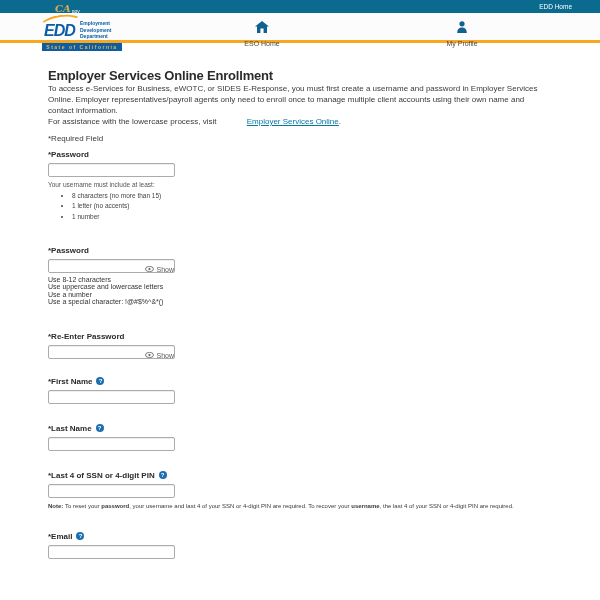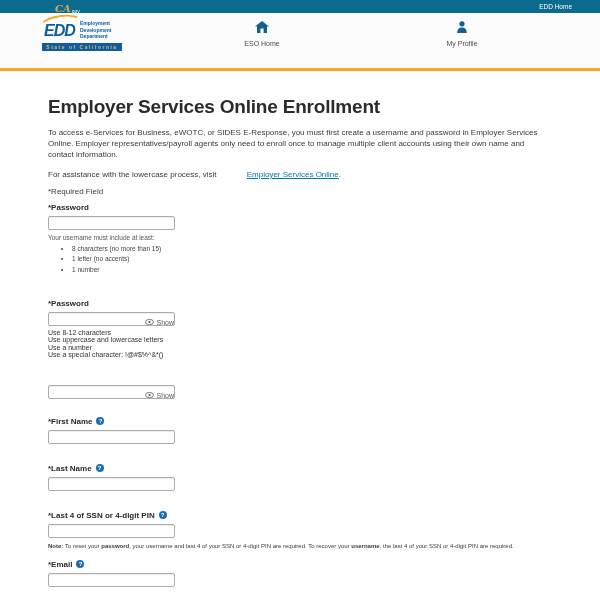--- a/index.html
+++ b/index.html
@@ -39,21 +39,21 @@
   .topbar-link {
     position: absolute;
     right: 28px; top: 0;
     font-size: 6.5px;
     color: #ffffff;
     text-decoration: none;
     line-height: 13px;
   }
   
   .header {
-    height: 58px;
+    height: 30px;
     background: #fcfcfc;
     border-bottom: 3px solid #f8a81e;
     position: relative;
   }
   .edd-logo {
     position: absolute;
     left: 42px; top: 5px;
     width: 80px; height: 33px;
   }
   .edd-top { position: relative; height: 25px; padding-left: 2px; }
@@ -113,39 +113,38 @@
   .nav-home    { left: 222px; }
   .nav-profile { left: 422px; }
   .nav-item .nav-label {
     font-size: 7px;
     color: #4a4a4a;
   }
   
   .container { margin: 0 48px; }
   h1.page-title {
     margin-top: 25px;
-    font-size: 19px;
+    font-size: 13px;
     font-weight: bold;
     color: #2b2b2b;
     letter-spacing: -0.2px;
   }
   p.body-text {
-    margin-top: 9px;
     font-size: 8px;
     line-height: 11px;
     color: #3a3a3a;
   }
   p.required-note { margin-top: 7px; font-size: 8px; color: #3a3a3a; }
   a.text-link { color: #0678a2; text-decoration: underline; padding-left: 28px; }
 
   .fsec { margin-top: 20px; }
   .mt7  { margin-top: 7px; }
   .mt26 { margin-top: 26px; }
   .mt18 { margin-top: 18px; }
-  .mt22 { margin-top: 10px; }
+  .mt22 { margin-top: 22px; }
 
   .label-row {
     display: flex;
     align-items: center;
     gap: 4px;
     font-size: 8px;
     font-weight: bold;
     color: #2b2b2b;
   }
   .help-icon {
@@ -299,20 +298,21 @@
     </div>
     <div class="rules">
       <div class="rule-line">Use 8-12 characters</div>
       <div class="rule-line">Use uppercase and lowercase letters</div>
       <div class="rule-line">Use a number</div>
       <div class="rule-line">Use a special character: !@#$%^&amp;*()</div>
     </div>
   </div>
 
   <div class="fsec mt26">
+    <div class="label-row">*Re-Enter Password</div>
     <div class="pw-wrap">
       <input type="password" class="text-input" style="">
       <button class="show-btn">
         <span>
           <svg width="9" height="6" viewBox="0 0 9 6">
             <ellipse cx="4.5" cy="3" rx="4" ry="2.6" fill="none" stroke="#5a5a5a" stroke-width="0.8"></ellipse>
             <circle cx="4.5" cy="3" r="1.1" fill="#5a5a5a"></circle>
           </svg>
         </span>
         <span>Show</span>

